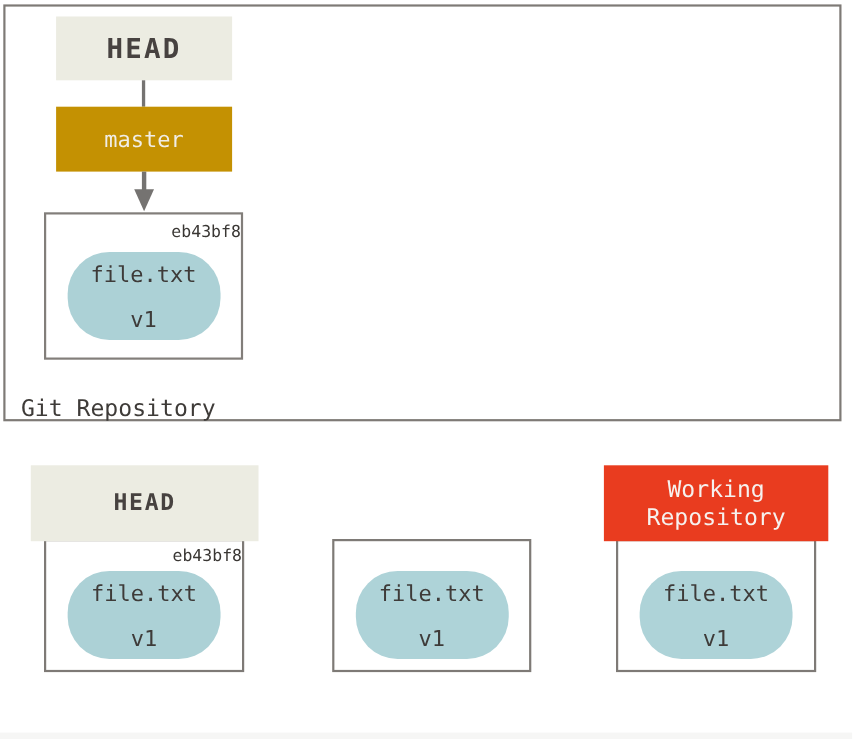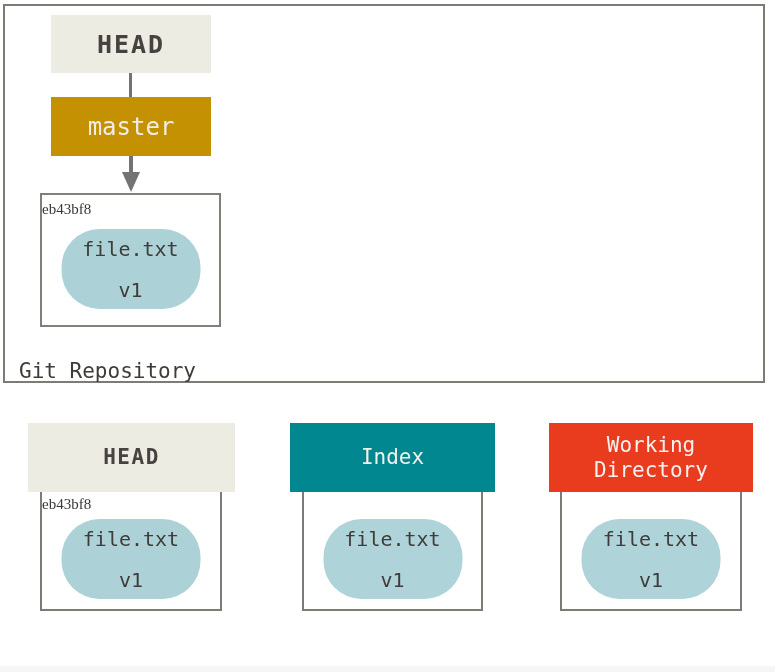--- a/index.html
+++ b/index.html
@@ -33,42 +33,42 @@
   }
   .connector {
     position: absolute; left: 129px; top: 73px;
     width: 3px; height: 24px; background: #757371;
   }
   .branch-box {
     position: absolute; left: 51px; top: 97px;
     width: 160px; height: 59px;
     background: #c49102;
     display: flex; align-items: center; justify-content: center;
-    font-size: 24px; color: #f0ede6;
+    font-size: 20px; color: #f0ede6;
   }
   .arrow-stem {
     position: absolute; left: 129px; top: 156px;
     width: 4px; height: 18px; background: #757371;
   }
   .arrow-head {
     position: absolute; left: 122px; top: 172px;
     width: 0; height: 0;
     border-left: 9px solid transparent;
     border-right: 9px solid transparent;
     border-top: 20px solid #757371;
   }
   .commit-box {
     position: absolute; left: 40px; top: 193px;
     width: 181px; height: 134px;
     border: 2px solid #827e7a;
     background: #ffffff;
   }
   .hash-label {
     position: absolute; top: 6px; left: 0; width: 100%;
-    text-align: left; font-size: 15px; color: #3a3734; font-family: Liberation Serif, serif;
+    text-align: right; font-size: 15px; color: #3a3734;
   }
   .blob-pill {
     position: absolute; left: 50%; transform: translateX(-50%);
     width: 139px; height: 80px;
     background: #acd1d6;
     border-radius: 38px;
     display: flex; flex-direction: column; align-items: center; justify-content: center;
     font-size: 20px; line-height: 1.2; color: #3e3b39; gap: 17px;
   }
   .commit-box .blob-pill { top: 34px; }
@@ -138,32 +138,29 @@
     <span>HEAD</span>
   </div>
   <div class="area-box box-head">
     <div class="hash-label">eb43bf8</div>
     <div class="blob-pill">
       <span>file.txt</span>
       <span>v1</span>
     </div>
   </div>
 
-  <div class="area-header hdr-index">
-    <span>Index</span>
-  </div>
   <div class="area-box box-index">
     <div class="blob-pill">
       <span>file.txt</span>
       <span>v1</span>
     </div>
   </div>
 
   <div class="area-header hdr-work">
-    <span>Working Directory</span>
+    <span>Working Repository</span>
   </div>
   <div class="area-box box-work">
     <div class="blob-pill">
       <span>file.txt</span>
       <span>v1</span>
     </div>
   </div>
 
 
   <div class="bottom-strip"></div>

